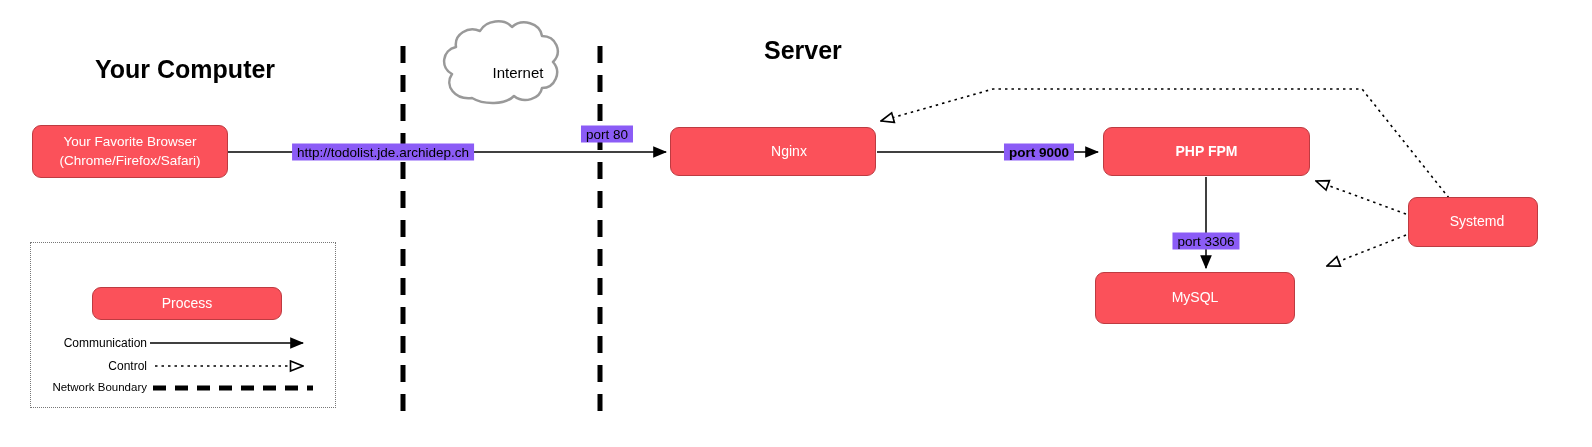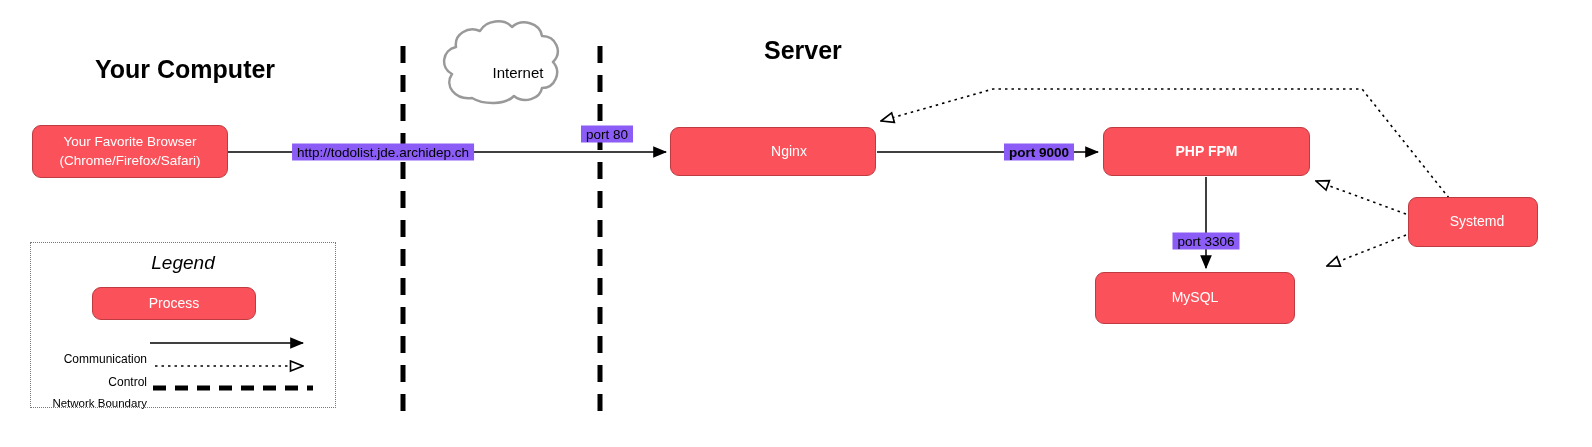--- a/index.html
+++ b/index.html
@@ -57,26 +57,26 @@
     position: absolute; left: 30px; top: 242px;
     width: 306px; height: 166px;
     border: 1px dotted #777;
     z-index: 2;
   }
   .legend-title {
     position: absolute; left: 98px; top: 252px; width: 170px;
     text-align: center; font-style: italic; font-size: 19px; z-index: 3;
   }
   #legend-process {
-    left: 92px; top: 287px; width: 164px; height: 33px;
+    left: 92px; top: 287px; width: 190px; height: 33px;
     font-size: 14px; z-index: 3;
   }
   .legend-row-label {
     position: absolute; text-align: right; width: 110px;
-    font-size: 12px; white-space: nowrap; z-index: 3; margin-top: 16px;
+    font-size: 12px; white-space: nowrap; z-index: 3;
   }
   #lg-comm     { left: 37px; top: 336px; }
   #lg-control  { left: 37px; top: 359px; }
   #lg-boundary { left: 37px; top: 381px; font-size: 11.5px; }
 
   svg { display: block; }
 </style>
 </head>
 <body>
 
@@ -140,21 +140,20 @@
   <div class="node" id="node-systemd">
     <span>Systemd</span>
   </div>
 
   <div class="edge-label" id="lbl-url">http://todolist.jde.archidep.ch</div>
   <div class="edge-label" id="lbl-port80">port 80</div>
   <div class="edge-label" id="lbl-port9000">port 9000</div>
   <div class="edge-label" id="lbl-port3306">port 3306</div>
 
   <div class="legend"></div>
-  <div class="legend-title">Legend</div>
   <div class="node" id="legend-process">
     <span>Process</span>
   </div>
   <div class="legend-row-label" id="lg-comm">Communication</div>
   <div class="legend-row-label" id="lg-control">Control</div>
   <div class="legend-row-label" id="lg-boundary">Network Boundary</div>
 
 </div>
 
 </body></html>

